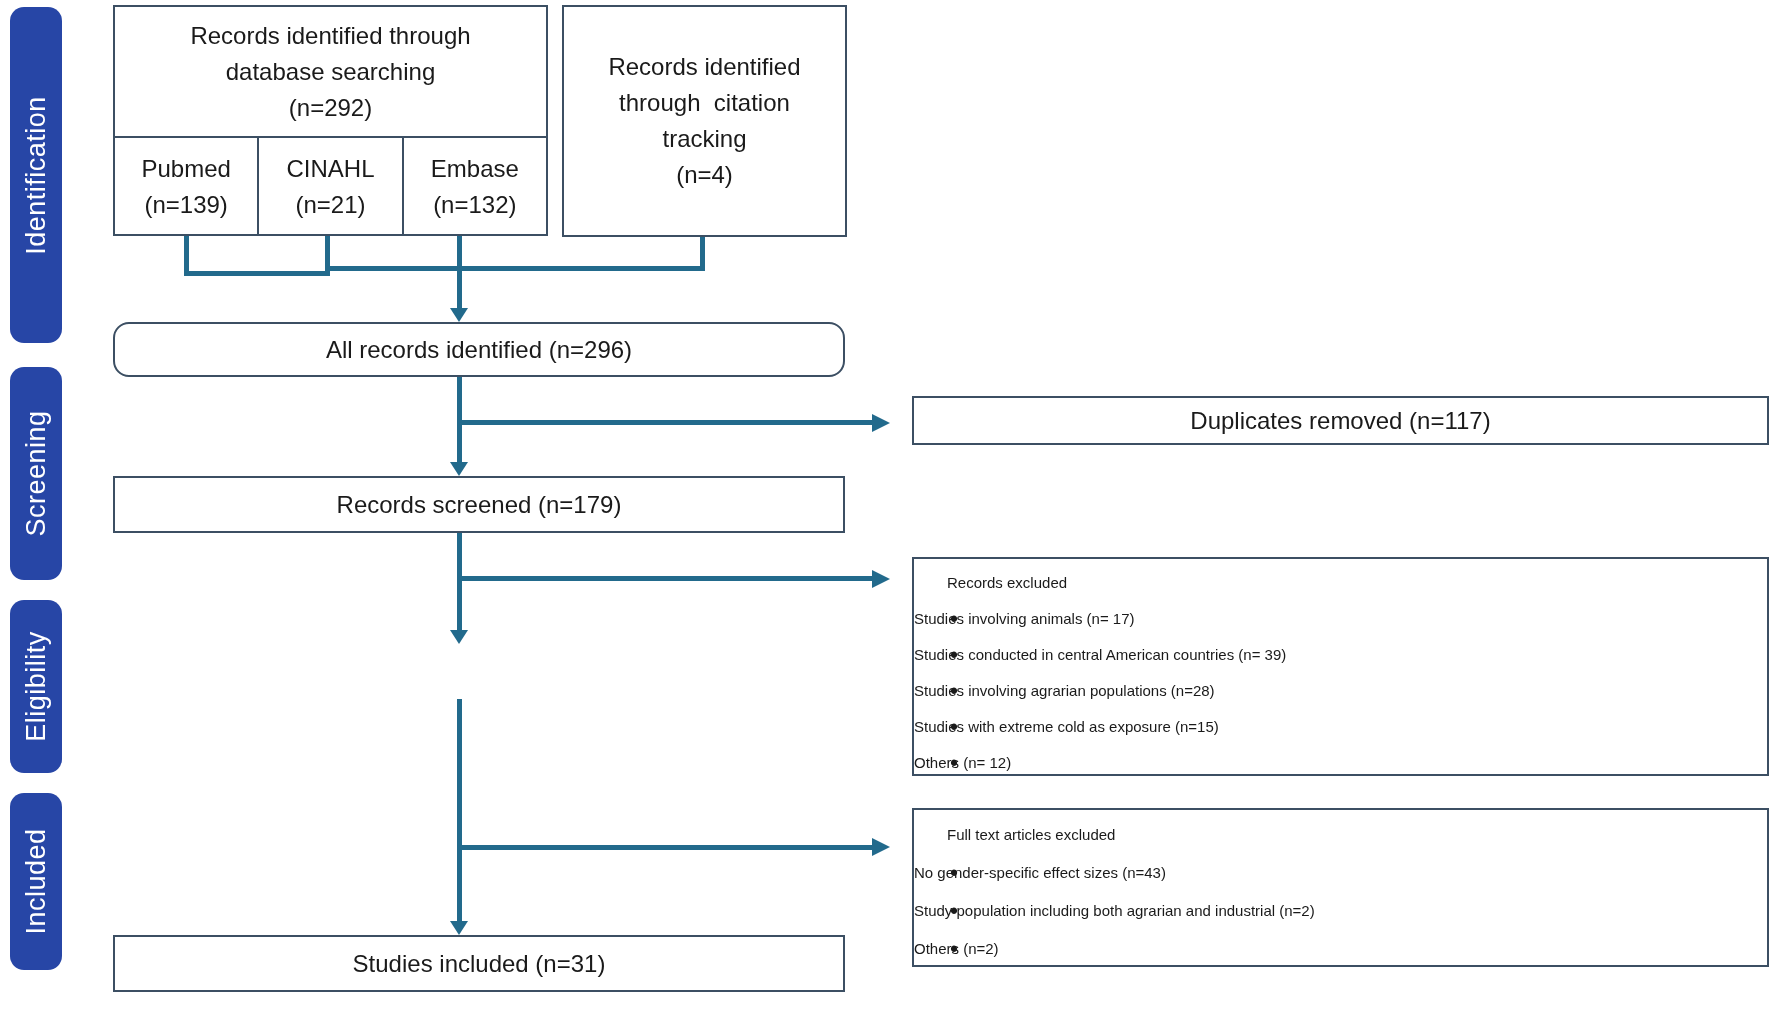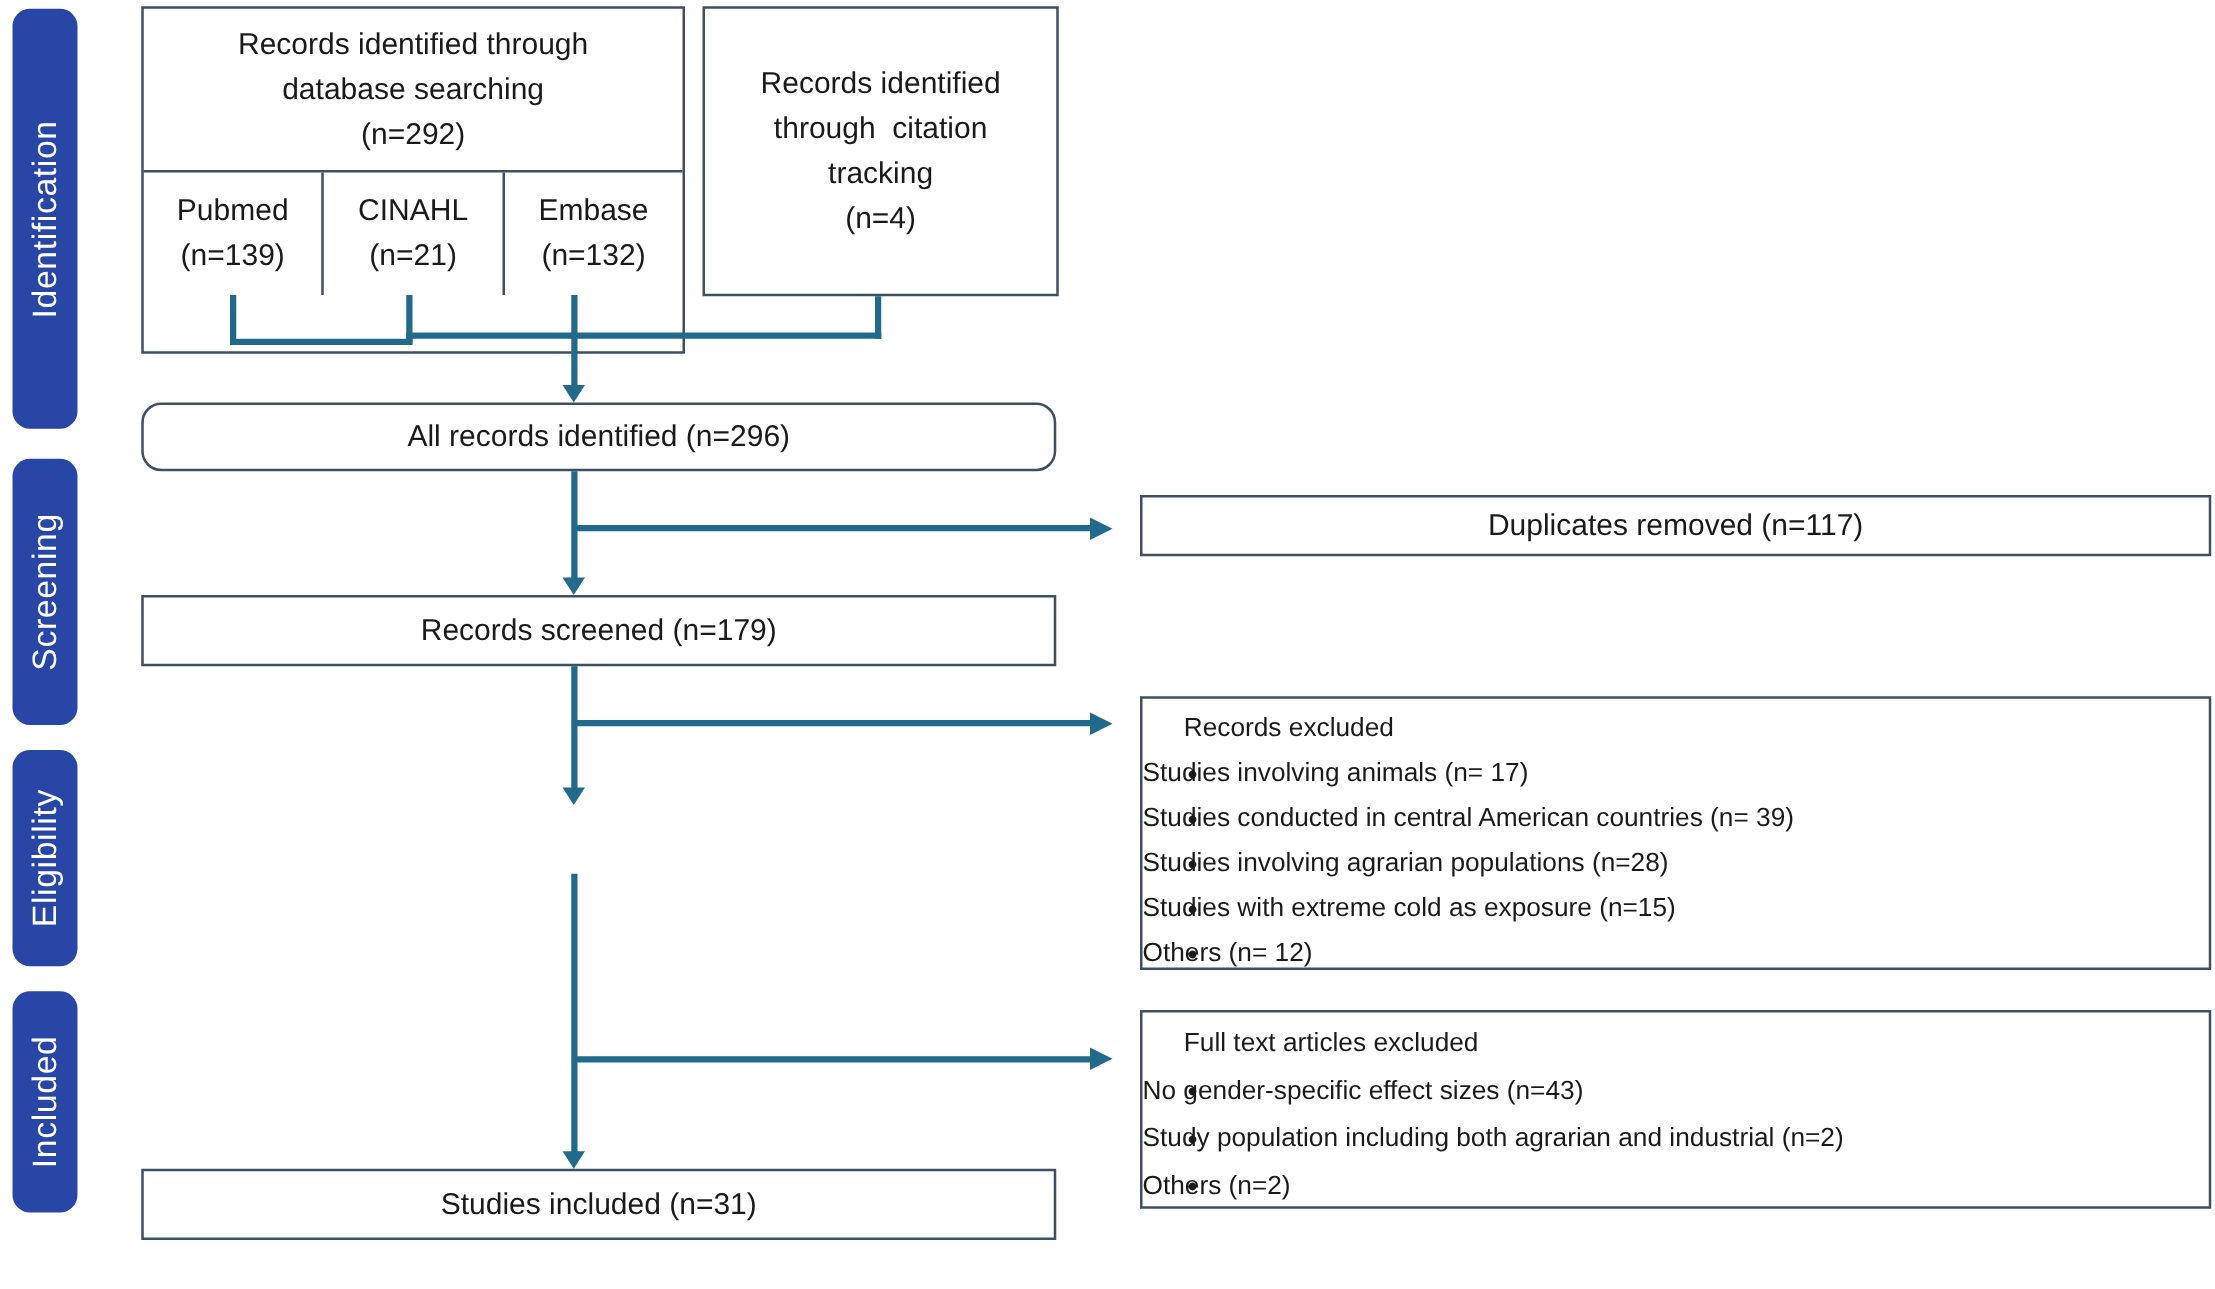--- a/index.html
+++ b/index.html
@@ -65,21 +65,21 @@
     flex: 1;
     display: flex;
     align-items: center;
     justify-content: center;
     text-align: center;
     font-size: 24px;
     box-sizing: border-box;
   }
   .id-cell + .id-cell { border-left: 2px solid var(--box-border, #3c4f63); }
   
-  .excl-box { font-size: 21px; }
+  .excl-box { font-size: 15px; }
   .excl-title { padding: 6px 0 0 33px; line-height: 36px; }
   .excl-list { margin: 0; padding: 0; list-style: none; }
   .excl-list li { position: relative; line-height: 36px; }
   .excl-list li::before {
     content: "\2022";
     position: absolute;
     left: 36px;
     font-size: 23px;
   }
   .excl-box.wide-lines .excl-title,
@@ -115,21 +115,21 @@
   <div class="pill" style="top:367px;height:213px;">
     <span>Screening</span>
   </div>
   <div class="pill" style="top:600px;height:173px;">
     <span>Eligibility</span>
   </div>
   <div class="pill" style="top:793px;height:177px;">
     <span>Included</span>
   </div>
 
-  <div class="box" style="left:113px;top:5px;width:435px;height:278px;">
+  <div class="box" style="left:113px;top:5px;width:435px;height:231px;">
     <div class="id-title multiline">Records identified through
 database searching
 (n=292)</div>
     <div class="id-row">
       <div class="id-cell multiline">Pubmed
 (n=139)</div>
       <div class="id-cell multiline">CINAHL
 (n=21)</div>
       <div class="id-cell multiline">Embase
 (n=132)</div>

